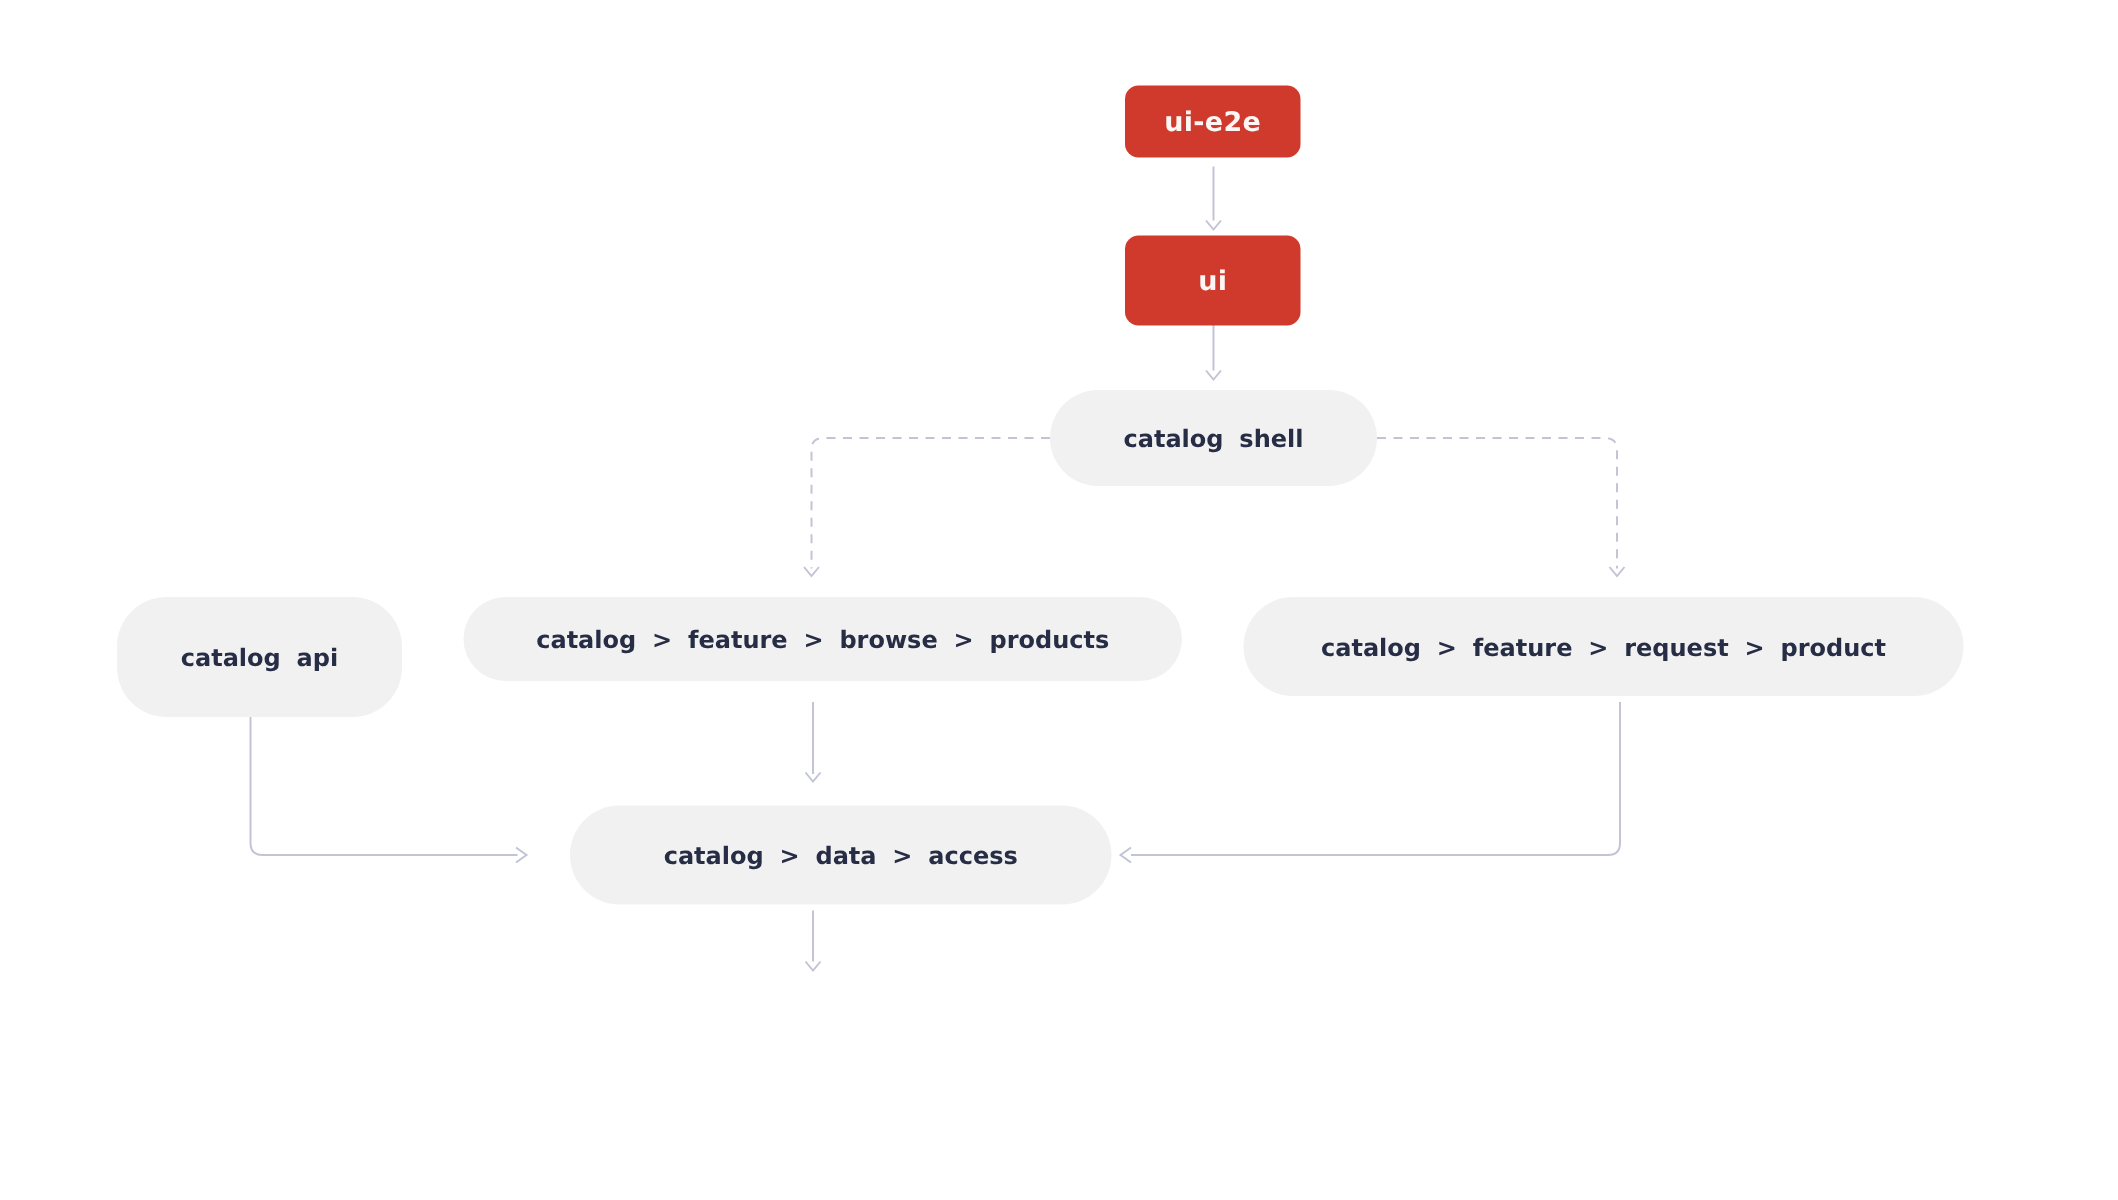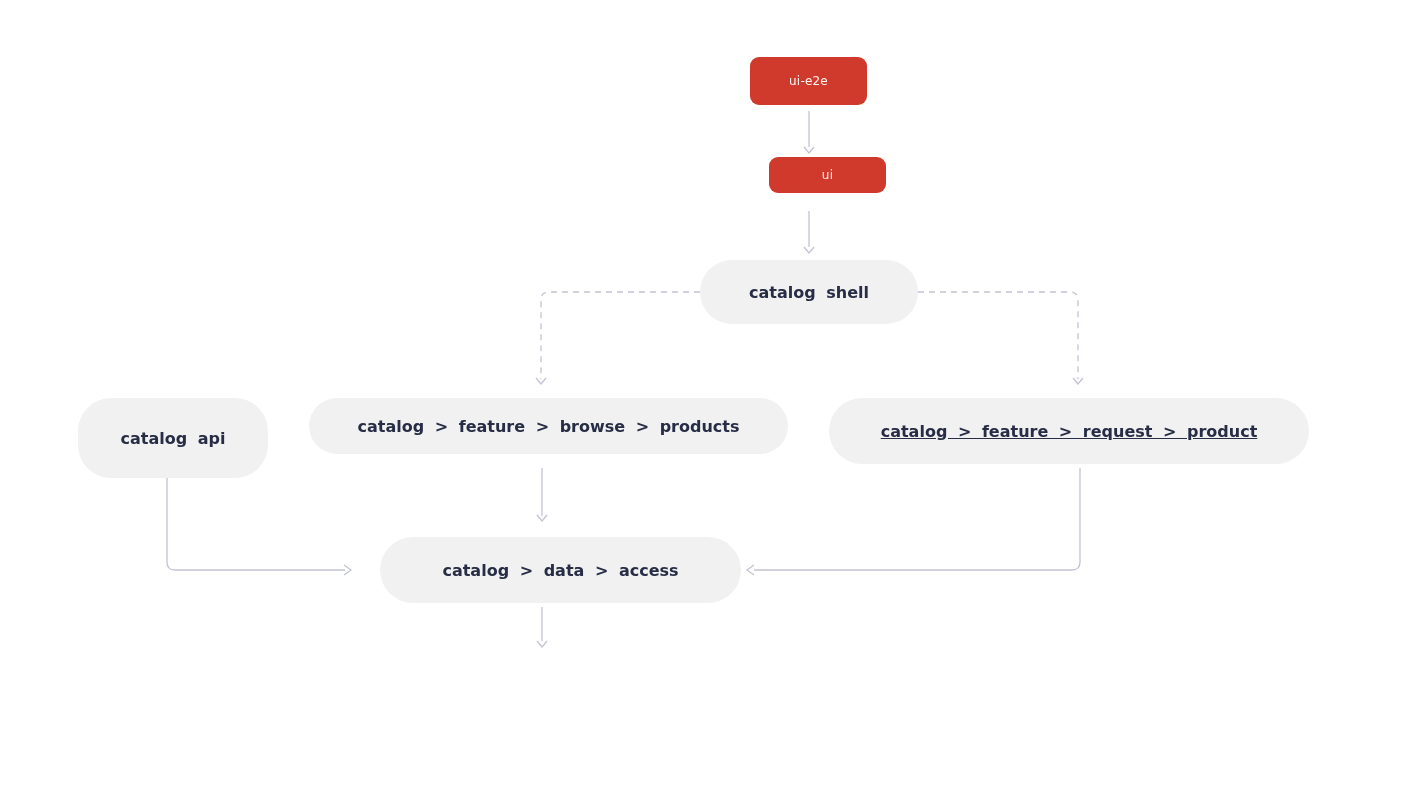--- a/index.html
+++ b/index.html
@@ -35,39 +35,39 @@
     align-items:center;
     justify-content:center;
     box-sizing:border-box;
     white-space:nowrap;
     cursor:pointer;
   }
   .node-app{
     background:var(--app-bg);
     color:var(--app-text);
     border-radius:9px;
-    font-size:12px;
-    font-weight:400;
+    font-size:18px;
+    font-weight:700;
     letter-spacing:.2px;
   }
   .node-lib{
     background:var(--lib-bg);
     color:var(--lib-text);
     border-radius:33px;
     font-size:16px;
     font-weight:600;
     word-spacing:5px;
   }
   
   #n-ui-e2e   {left:750px;top:57px;width:117px;height:48px;}
-  #n-ui       {left:750px;top:157px;width:117px;height:36px;margin-left:19px;}
+  #n-ui       {left:750px;top:157px;width:117px;height:60px;}
   #n-shell    {left:700px;top:260px;width:218px;height:64px;}
   #n-api      {left:78px;top:398px;width:190px;height:80px;}
   #n-browse   {left:309px;top:398px;width:479px;height:56px;}
-  #n-request  {left:829px;top:398px;width:480px;height:66px;text-decoration:underline;}
+  #n-request  {left:829px;top:398px;width:480px;height:66px;}
   #n-access   {left:380px;top:537px;width:361px;height:66px;}
   #n-auth     {left:395px;top:656px;width:309px;height:66px;}
 </style>
 </head>
 <body>
 
 <div class="canvas">
 
   <svg class="edges" viewBox="0 0 1412 800" xmlns="http://www.w3.org/2000/svg">
     <g>

